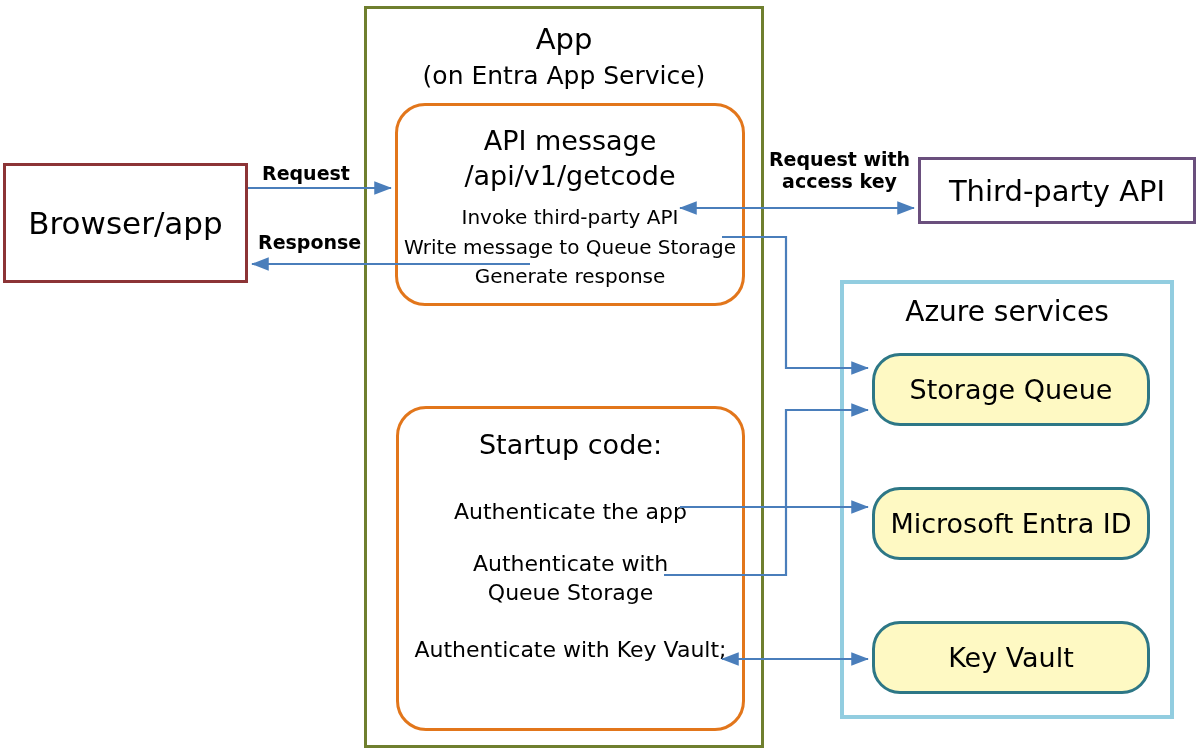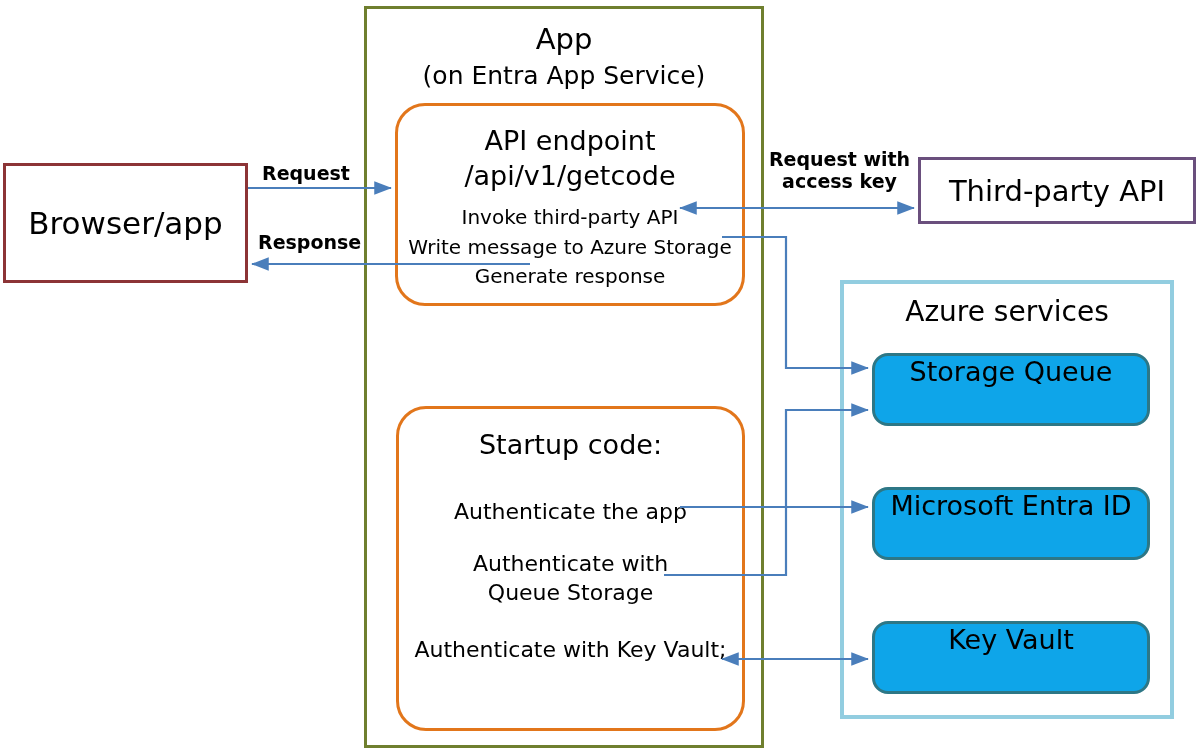--- a/index.html
+++ b/index.html
@@ -141,24 +141,25 @@
     line-height: 1.33;
   }
   .startup-line-1 { top: 88px; }
   .startup-line-2 { top: 140px; }
   .startup-line-3 { top: 226px; }
 
   
   .svc-box {
     position: absolute;
     box-sizing: border-box;
-    background: #0ea5e9;
+    background: #fef9c3;
     border: 3px solid #2d7786;
-    border-radius: 16px;
+    border-radius: 28px;
     display: flex;
+    align-items: center;
     justify-content: center;
     color: #000000;
     font-size: 27px;
     text-align: center;
   }
   .svc-queue { left: 872px; top: 353px; width: 278px; height: 73px; }
   .svc-entra { left: 872px; top: 487px; width: 278px; height: 73px; }
   .svc-vault { left: 872px; top: 621px; width: 278px; height: 73px; }
 
   
@@ -203,26 +204,26 @@
   <div class="node-rect browser-box">
     <span>Browser/app</span>
   </div>
 
   <div class="node-rect thirdparty-box">
     <span>Third-party API</span>
   </div>
 
   <div class="orange-box api-box">
     <div class="api-heading">
-      <span>API endpoint</span><br>
+      <span>API message</span><br>
       <span>/api/v1/getcode</span>
     </div>
     <div class="api-steps">
       <span class="api-step">Invoke third-party API</span>
-      <span class="api-step">Write message to Azure Storage</span>
+      <span class="api-step">Write message to Queue Storage</span>
       <span class="api-step">Generate response</span>
     </div>
   </div>
 
   <div class="orange-box startup-box">
     <div class="startup-heading">Startup code:</div>
     <div class="startup-line startup-line-1">Authenticate the app</div>
     <div class="startup-line startup-line-2">
       <span>Authenticate with</span><br>
       <span>Queue Storage</span>

